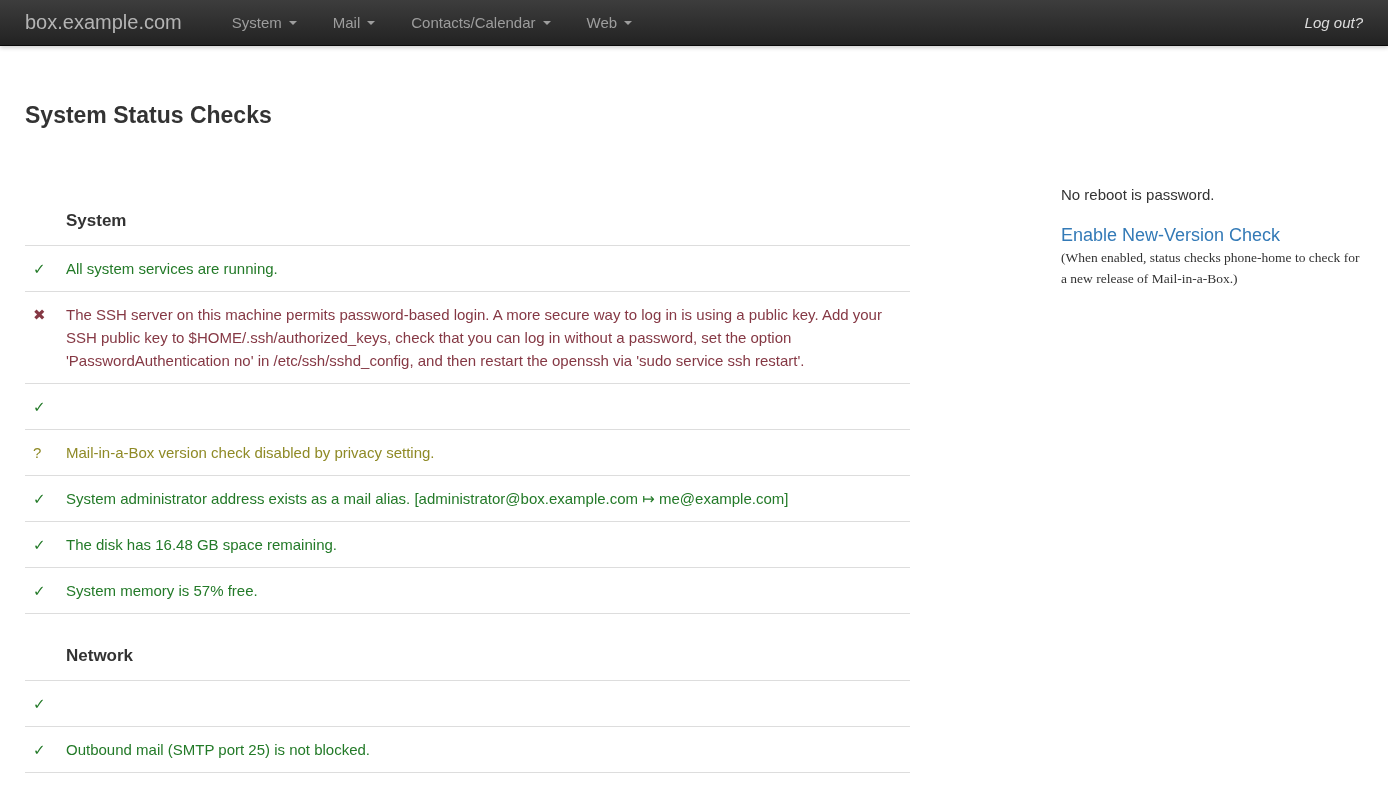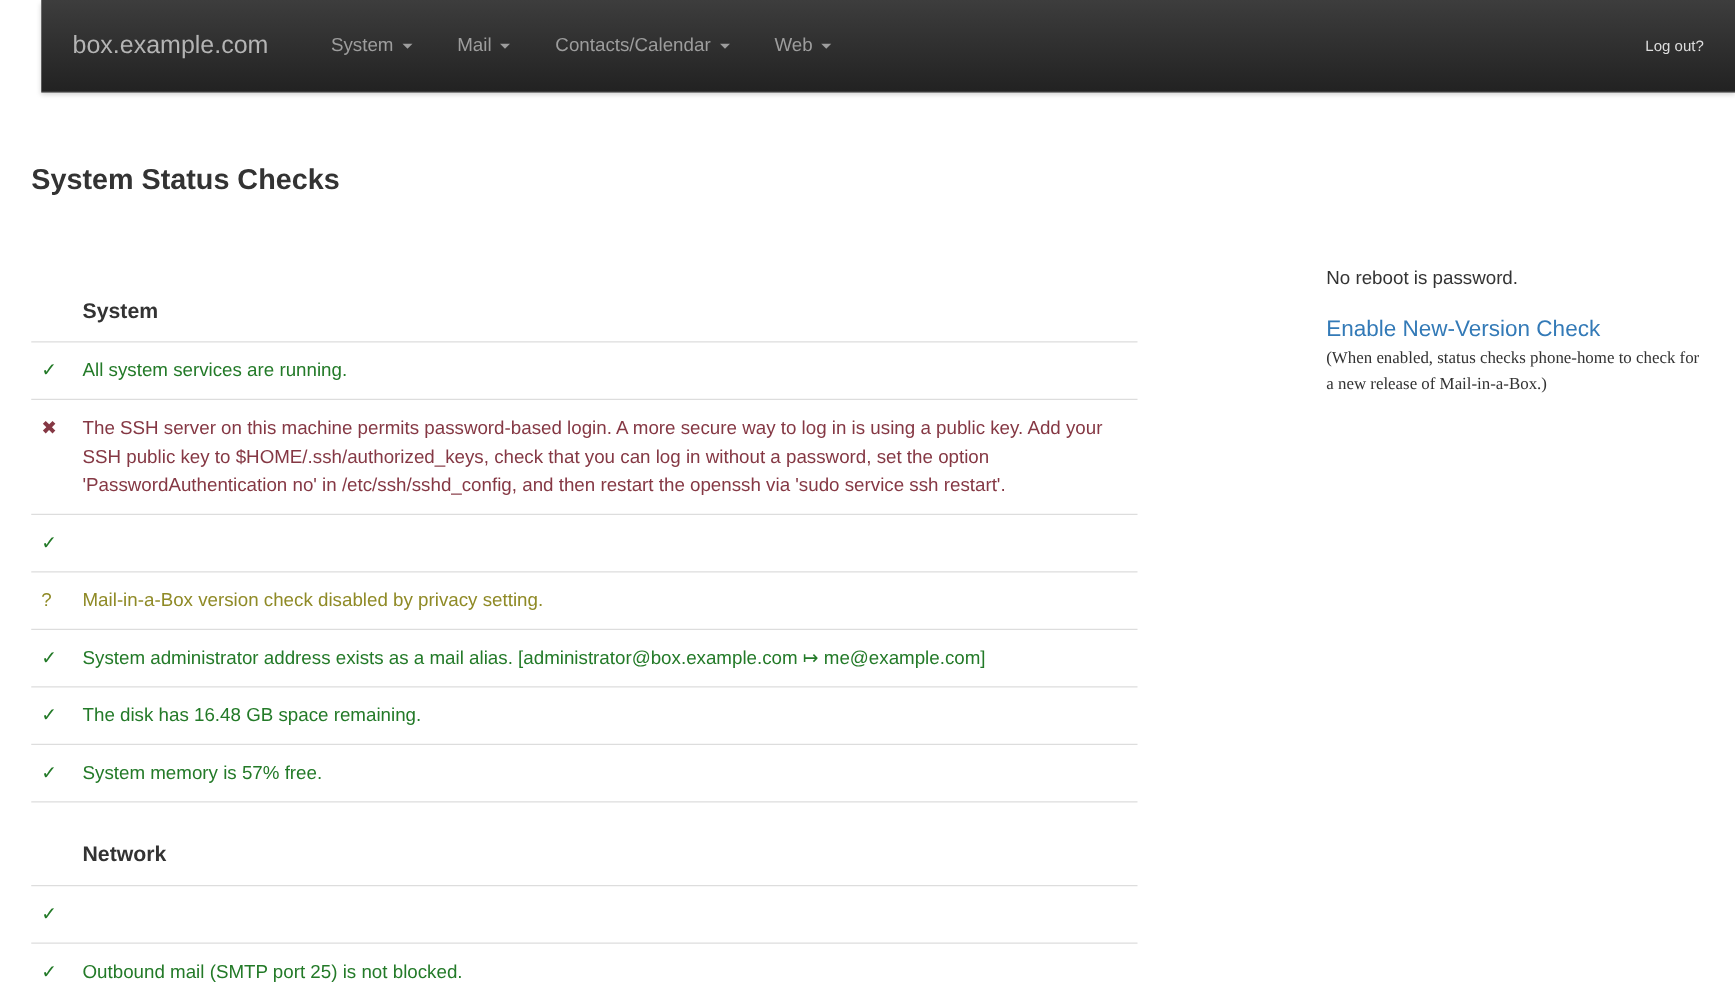--- a/index.html
+++ b/index.html
@@ -8,28 +8,27 @@
     font-family: "Liberation Sans", "DejaVu Sans", sans-serif;
     background: #ffffff;
     color: #333333;
     width: 1388px;
     min-height: 798px;
     overflow: hidden;
   }
 
   
   .navbar {
-    height: 74px;
+    height: 46px;
     background: linear-gradient(to bottom, #3d3d3d 0%, #222222 100%);
     border-bottom: 1px solid #0a0a0a;
     box-shadow: 0 2px 4px rgba(0,0,0,0.18);
     display: flex;
     align-items: center;
     padding: 0 25px;
-    margin-left: 33px;
   }
   .brand {
     font-size: 20px;
     color: #b4b4b4;
     text-decoration: none;
     margin-right: 34px;
     cursor: pointer;
   }
   .nav {
     list-style: none;
@@ -54,23 +53,24 @@
   .caret {
     display: inline-block;
     width: 0; height: 0;
     border-left: 4px solid transparent;
     border-right: 4px solid transparent;
     border-top: 4px solid #9d9d9d;
   }
   .logout {
     margin-left: auto;
     color: #dddddd;
-    font-size: 12px;
+    font-size: 15px;
     text-decoration: none;
     cursor: pointer;
+    font-style: italic;
   }
 
   
   .container { padding: 0 25px; }
   h1.page-title {
     font-size: 23px;
     line-height: 38px;
     font-weight: bold;
     color: #333;
     margin: 50px 0 20px 0;

